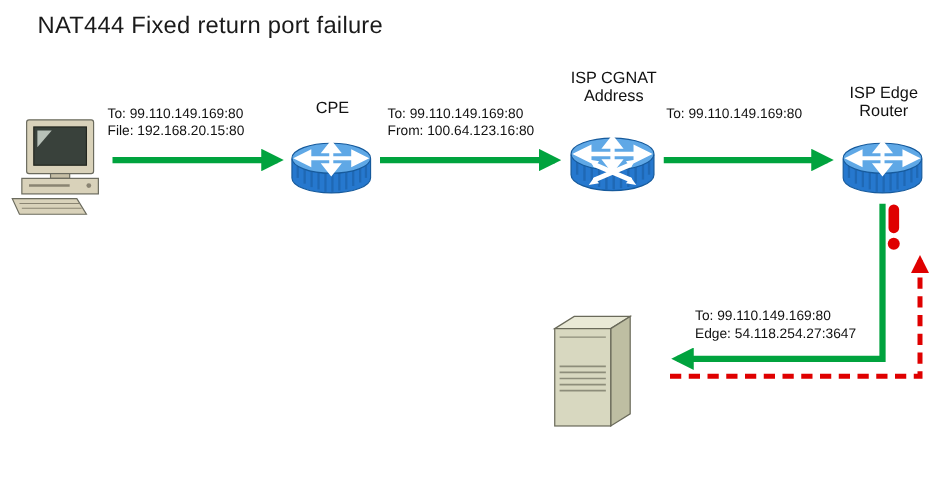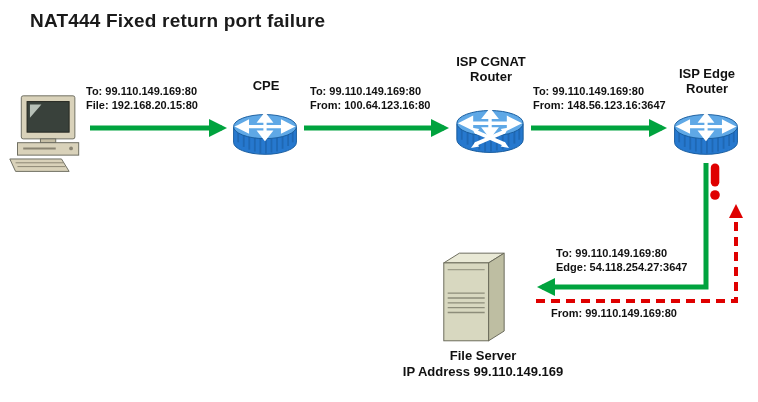--- a/index.html
+++ b/index.html
@@ -4,21 +4,21 @@
 <style>
   :root{
     --arrow-green:#00A33E;
     --arrow-red:#DF0000;
     --router-blue:#2678CE;
     --router-blue-light:#5FA8E6;
     --server-beige:#D8D8C0;
   }
   *{margin:0;padding:0;box-sizing:border-box;}
   body{font-family:"Liberation Sans",sans-serif;background:#fff;}
-  .canvas{position:relative;width:758px;height:402px;background:#ffffff;overflow:hidden;font-weight:bold;}
+  .canvas{position:relative;width:758px;height:402px;background:#ffffff;overflow:hidden;}
   .abs{position:absolute;}
   .title{font-size:19px;color:#1a1a1a;letter-spacing:.2px;}
   .flow-label{font-size:11px;line-height:14px;color:#111;white-space:nowrap;z-index:3;}
   .node-label{font-size:13px;line-height:15px;color:#111;text-align:center;white-space:pre-line;z-index:3;}
   .server-caption{font-size:13px;line-height:16px;color:#111;text-align:center;z-index:3;}
   .layer-arrows{z-index:1;pointer-events:none;}
   .icon{z-index:2;}
   .stroke-green{stroke:var(--arrow-green);}
   .fill-green{fill:var(--arrow-green);}
   .stroke-red{stroke:var(--arrow-red);}
@@ -140,33 +140,27 @@
   <div class="abs flow-label" style="left:86px;top:84px;">
     <div>To: 99.110.149.169:80</div>
     <div>File: 192.168.20.15:80</div>
   </div>
   <div class="abs flow-label" style="left:310px;top:84px;">
     <div>To: 99.110.149.169:80</div>
     <div>From: 100.64.123.16:80</div>
   </div>
   <div class="abs flow-label" style="left:533px;top:84px;">
     <div>To: 99.110.149.169:80</div>
-    <div>From: 148.56.123.16:3647</div>
   </div>
   <div class="abs flow-label" style="left:556px;top:246px;">
     <div>To: 99.110.149.169:80</div>
     <div>Edge: 54.118.254.27:3647</div>
   </div>
   <div class="abs flow-label" style="left:551px;top:306px;">
-    <div>From: 99.110.149.169:80</div>
   </div>
 
   <div class="abs node-label" style="left:231px;top:78px;width:70px;">CPE</div>
   <div class="abs node-label" style="left:431px;top:54px;width:120px;">ISP CGNAT
-Router</div>
+Address</div>
   <div class="abs node-label" style="left:647px;top:66px;width:120px;">ISP Edge
 Router</div>
-  <div class="abs server-caption" style="left:383px;top:348px;width:200px;">
-    <div>File Server</div>
-    <div>IP Address 99.110.149.169</div>
-  </div>
 
 </div>
 
 </body></html>

